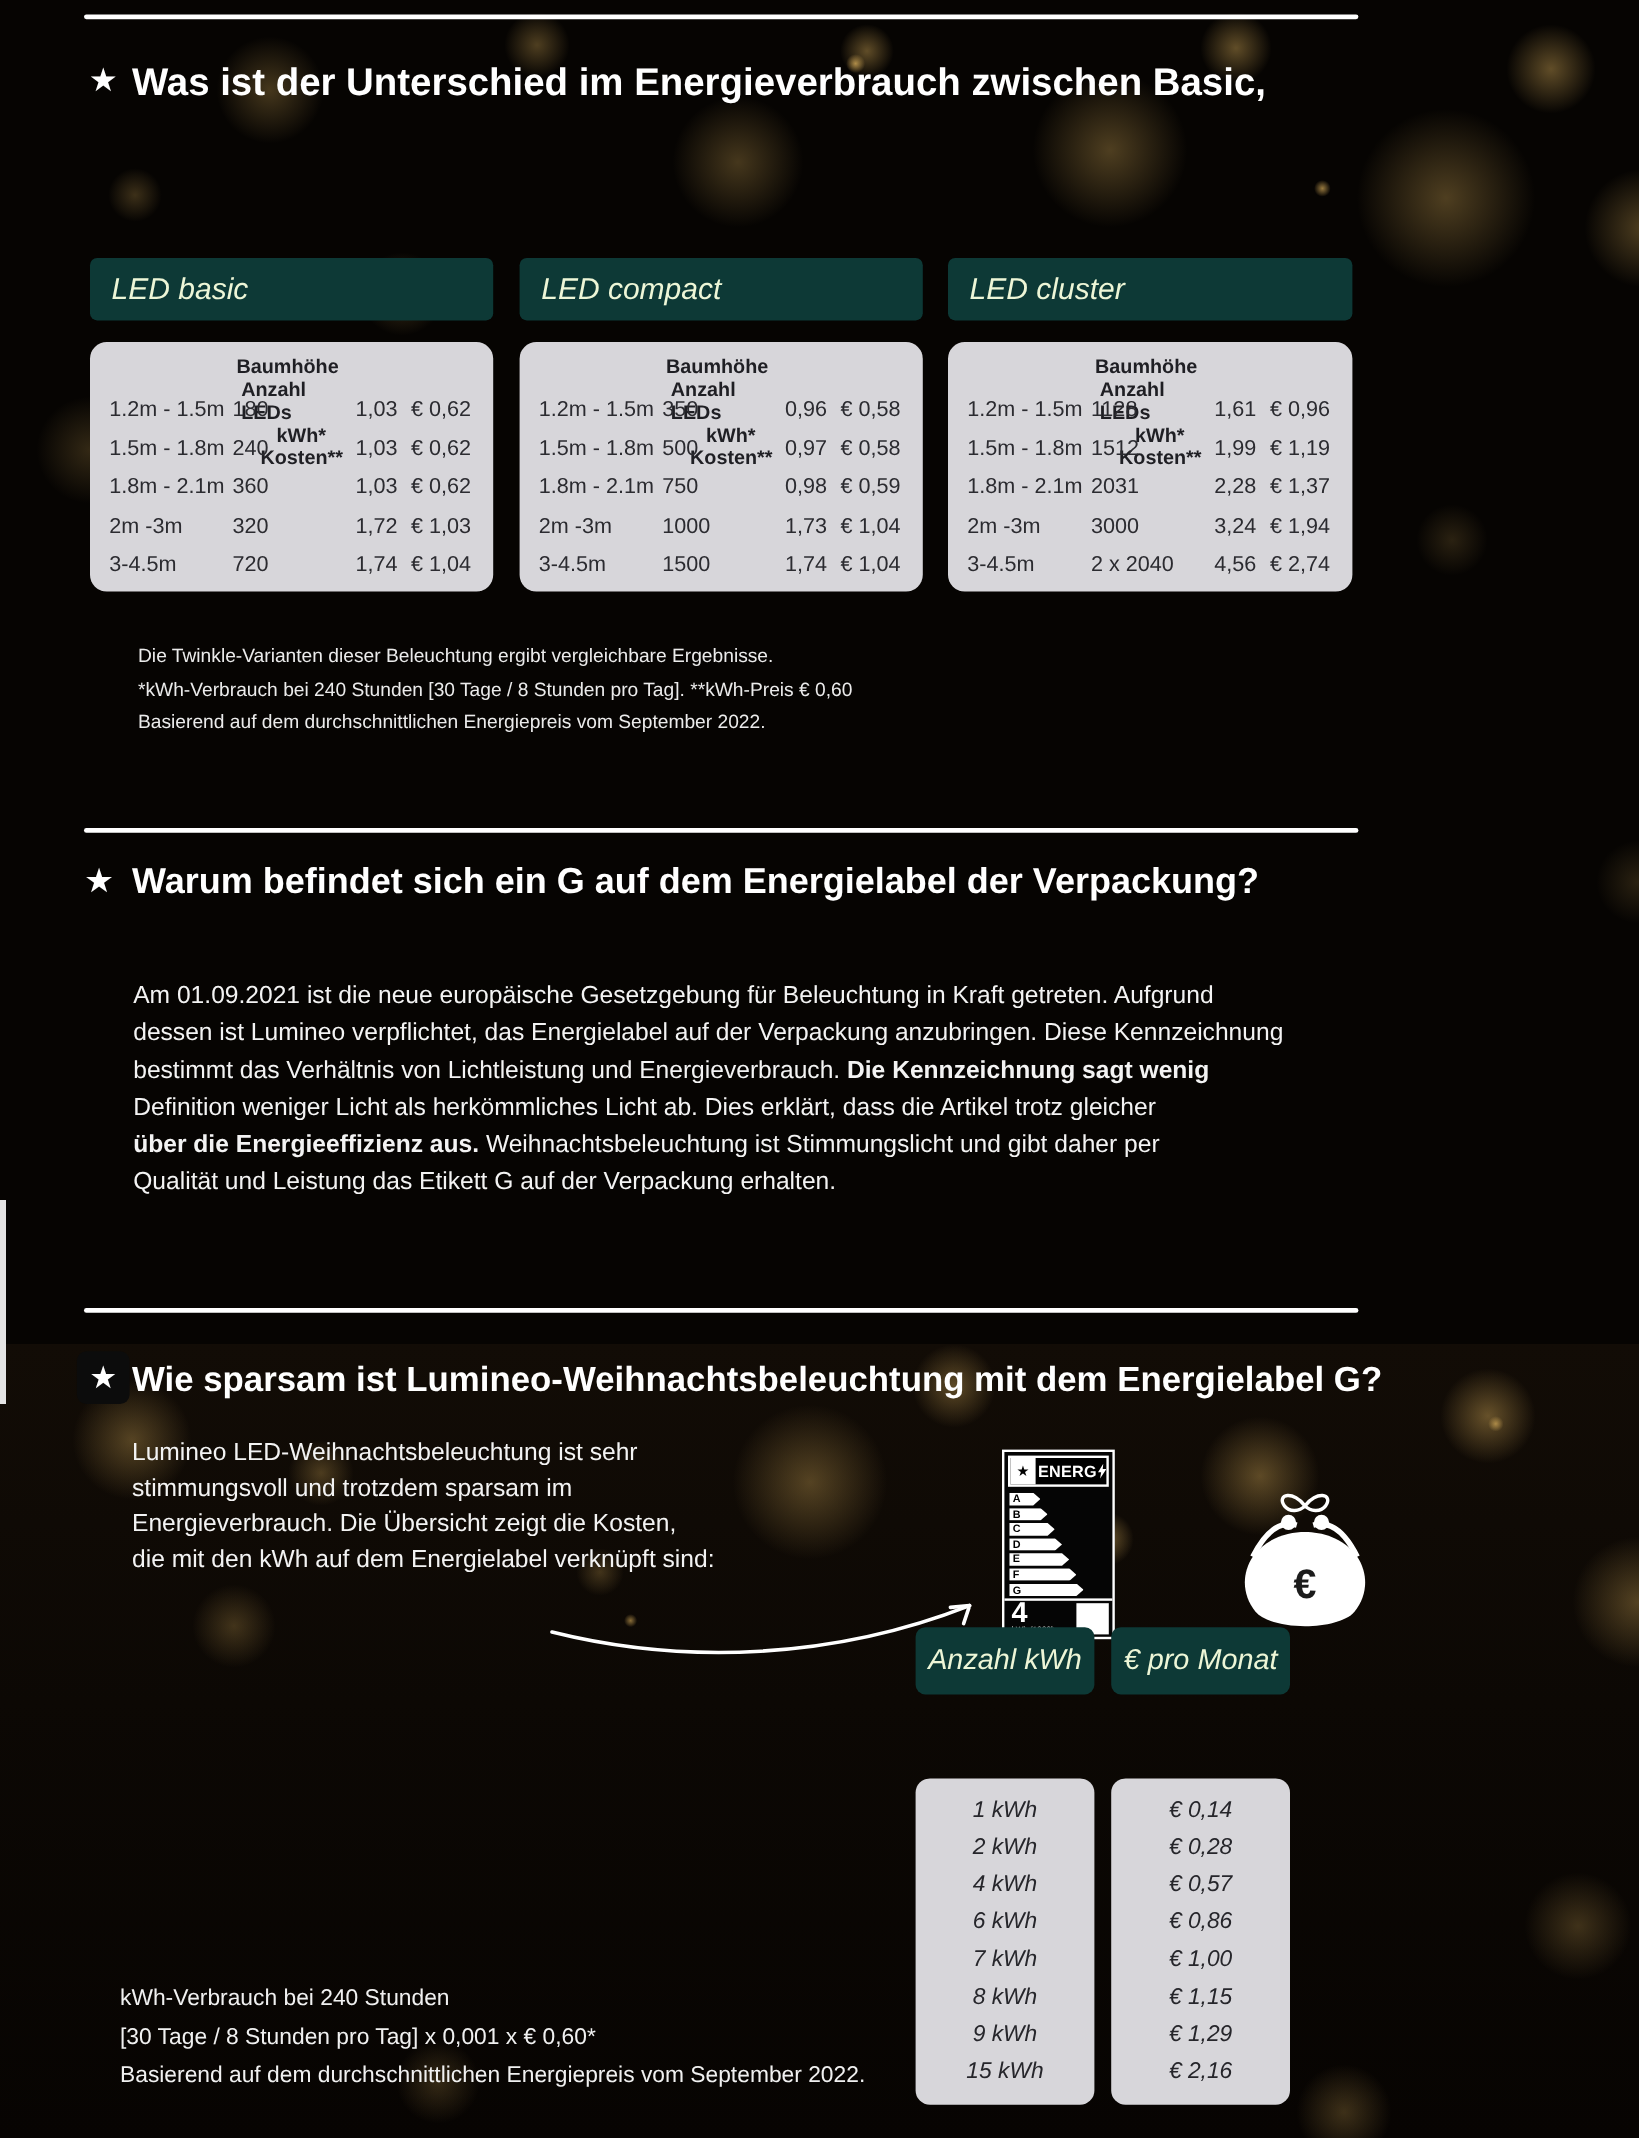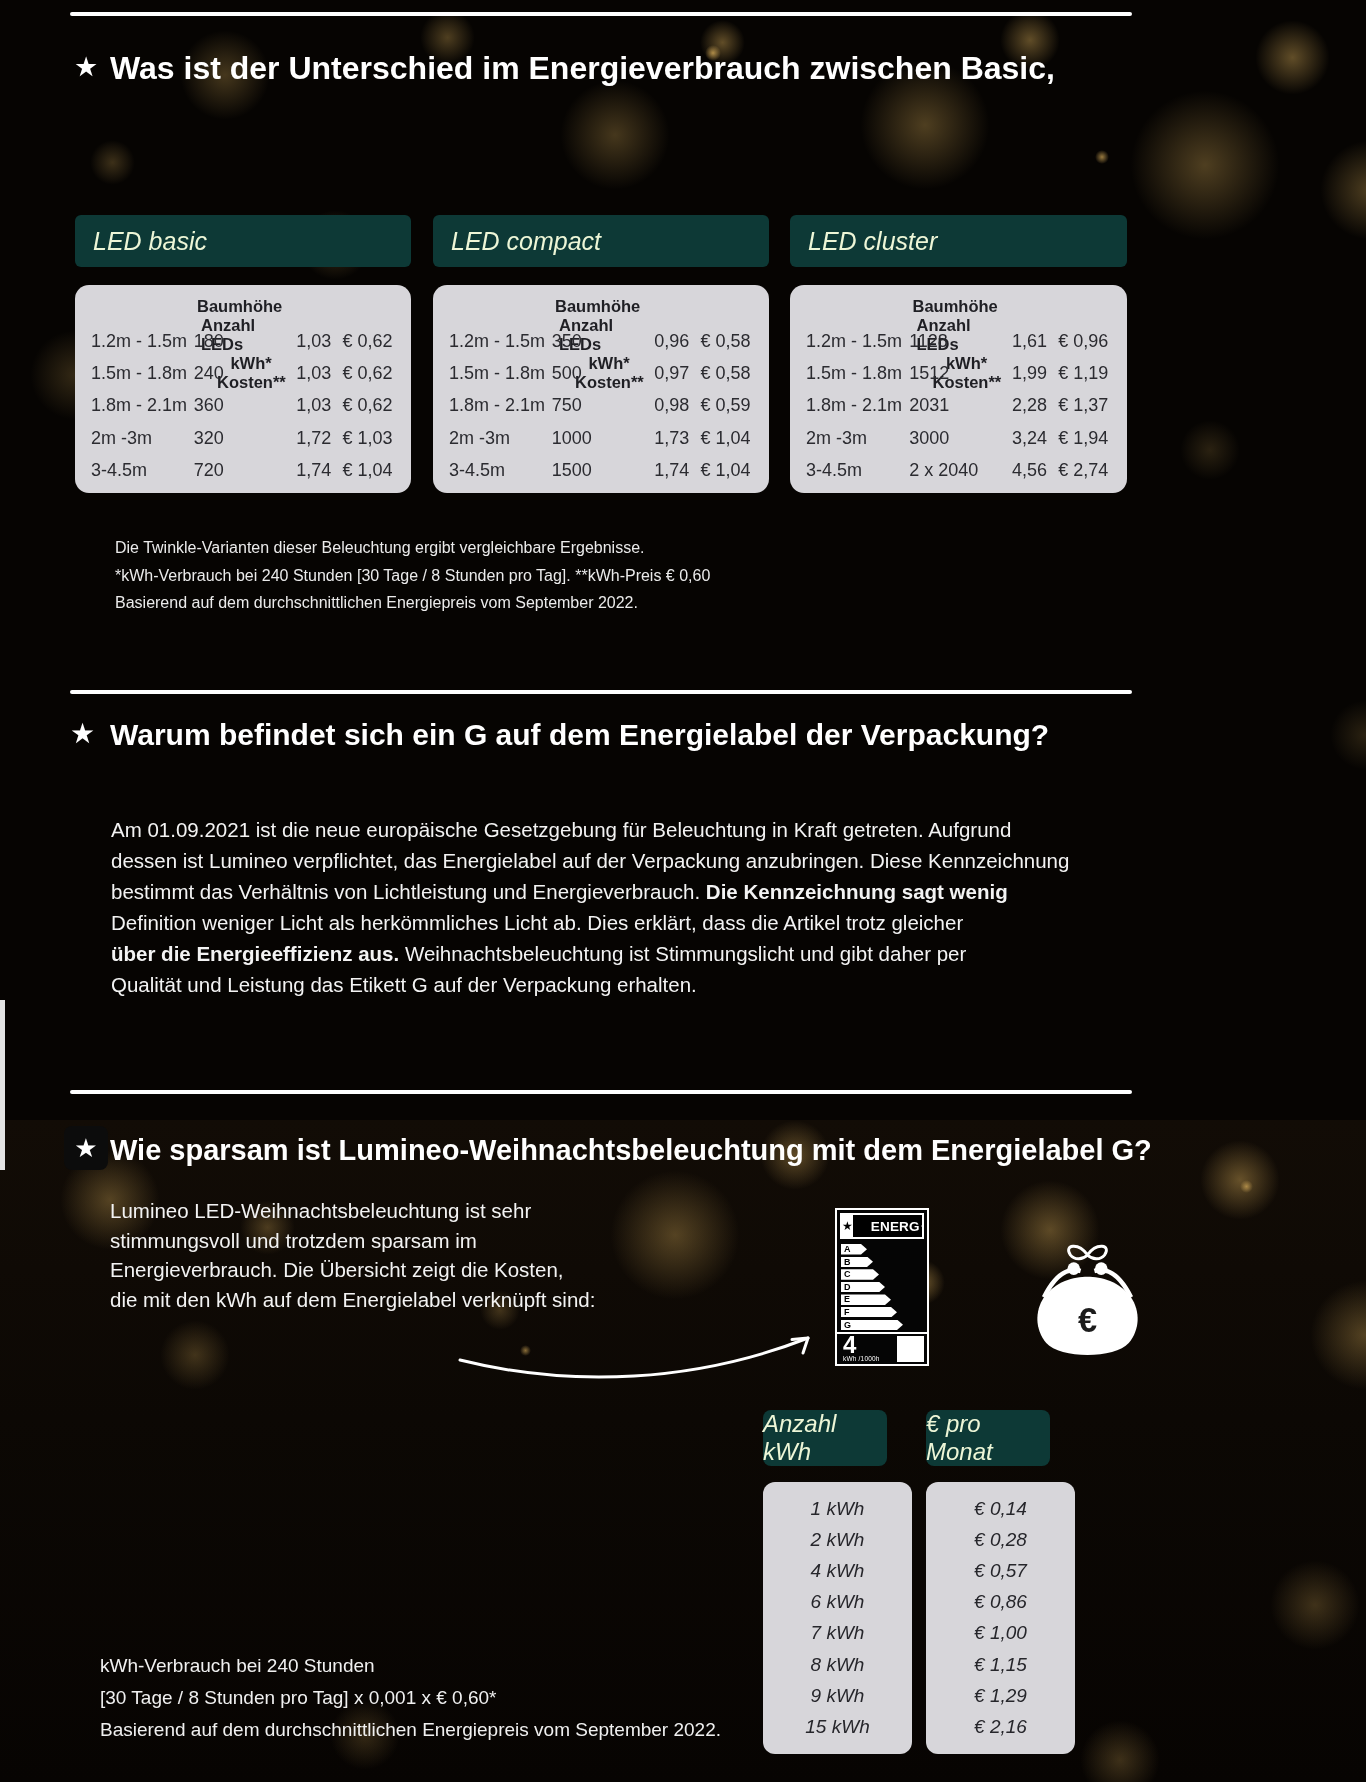--- a/index.html
+++ b/index.html
@@ -39,32 +39,32 @@
   .fnote-r{}
   .fnote-r .ln{font-size:19px;line-height:31.8px;color:#f0f0f0;white-space:nowrap;}
   .star3-wrap{left:64px;top:1126px;width:44px;height:44px;background:#0c0c0c;border-radius:8px;
     display:flex;align-items:center;justify-content:center;}
   
   .elabel{left:835px;top:1208px;width:94px;height:158px;background:#050505;
     border:2px solid #fff;box-sizing:border-box;}
   .el-head{margin:3px 3px 0;border:2px solid #fff;height:22px;display:flex;align-items:center;background:#000;}
   .el-star{width:24px;align-self:stretch;background:#fff;color:#000;font-size:12px;
     display:flex;align-items:center;justify-content:center;}
-  .el-brand{color:#fff;font-weight:bold;font-size:13.5px;padding-left:18px;letter-spacing:.2px;}
+  .el-brand{color:#fff;font-weight:bold;font-size:13.5px;padding-left:2px;letter-spacing:.2px;}
   .el-arrows{padding:5px 0 0 4px;}
   .earrow{height:10.5px;margin-bottom:2.1px;background:#fff;color:#000;font-size:9px;
     font-weight:bold;line-height:10.5px;padding-left:3px;box-sizing:border-box;
     clip-path:polygon(0 0,calc(100% - 6px) 0,100% 50%,calc(100% - 6px) 100%,0 100%);}
   .el-sep{height:2px;background:#fff;margin-top:1px;}
   .el-bottom{position:relative;height:33px;}
   .el-value{position:absolute;left:6px;top:-3px;color:#fff;font-weight:bold;font-size:24px;}
   .el-unit{position:absolute;left:6px;top:21px;color:#fff;font-size:6.5px;letter-spacing:.2px;}
   .el-box{position:absolute;right:3px;top:2px;width:27px;height:26px;background:#fff;}
   
-  .kwhhead{top:1410px;width:124px;height:56px;background:#0d3936;border-radius:8px;
+  .kwhhead{top:1356px;width:149px;height:56px;background:#0d3936;border-radius:8px;
     color:#edf6d7;font-style:italic;font-size:24px;display:flex;align-items:center;justify-content:center;}
   .kwhbody{top:1482px;width:149px;height:272px;background:#d7d6da;border-radius:12px;
     box-sizing:border-box;padding-top:11px;color:#26262b;}
   .kwhbody .trow{height:31.2px;justify-content:center;font-size:19px;}
   .kwhbody .tcell{text-align:center;font-style:italic;}
   .edge-sliver{left:0;top:1000px;width:5px;height:170px;background:#e4e4e4;}
 </style>
 </head>
 <body>
 

